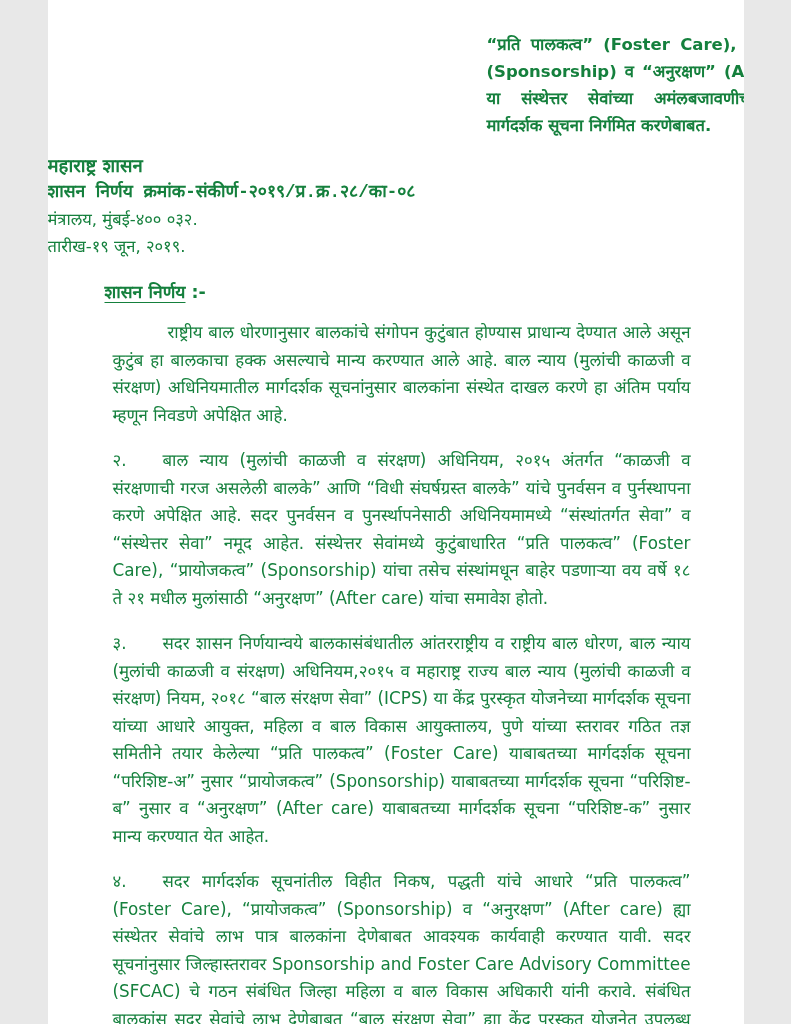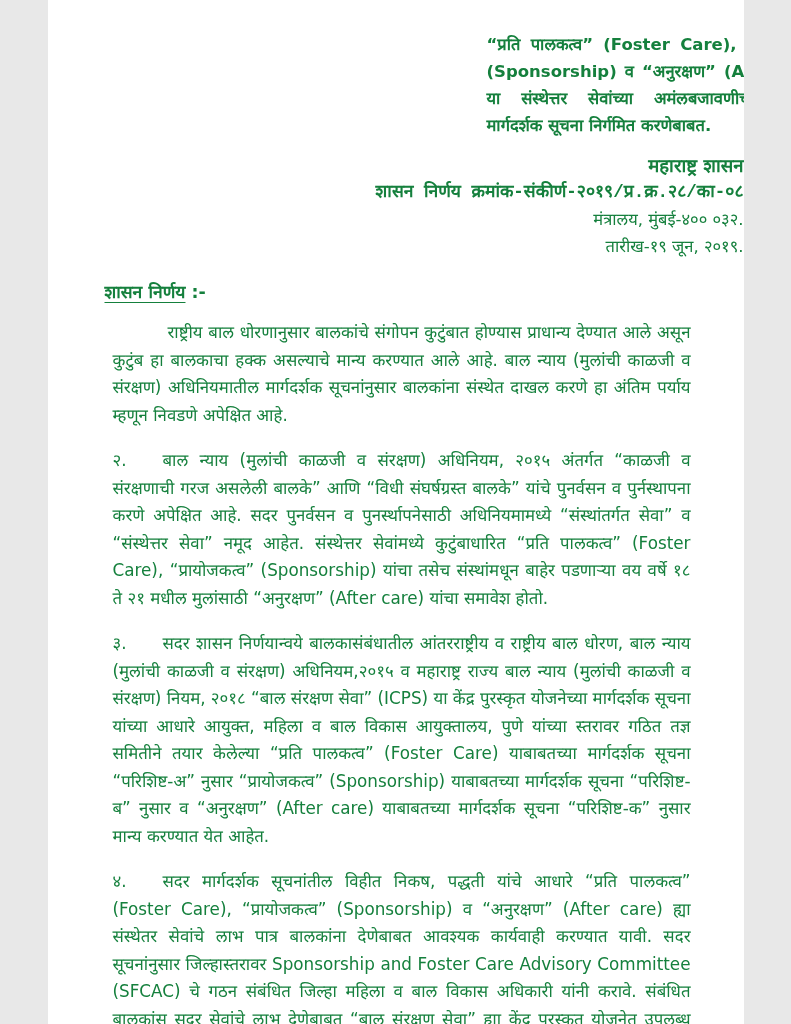--- a/index.html
+++ b/index.html
@@ -23,21 +23,21 @@
     margin: 31px 4px 0 439px;
     width: 348px;
     text-align: justify;
     font-weight: 700;
     font-size: 16.5px;
     line-height: 27px;
   }
   
   .letterhead {
     margin-top: 13px;
-    text-align: right;
+    text-align: left;
     line-height: 27px;
   }
   .letterhead .gov   { font-size: 18.5px; font-weight: 700; }
   .letterhead .dept  { font-size: 17.5px; font-weight: 700; }
   .letterhead .grno  { font-size: 17.5px; font-weight: 700; font-family: Liberation Mono, monospace; }
   .letterhead .addr  { font-size: 16.5px; font-weight: 400; }
   .letterhead .date  { font-size: 16.5px; font-weight: 400; }
   
   .section-heading {
     margin: 19px 45px 0 57px;

